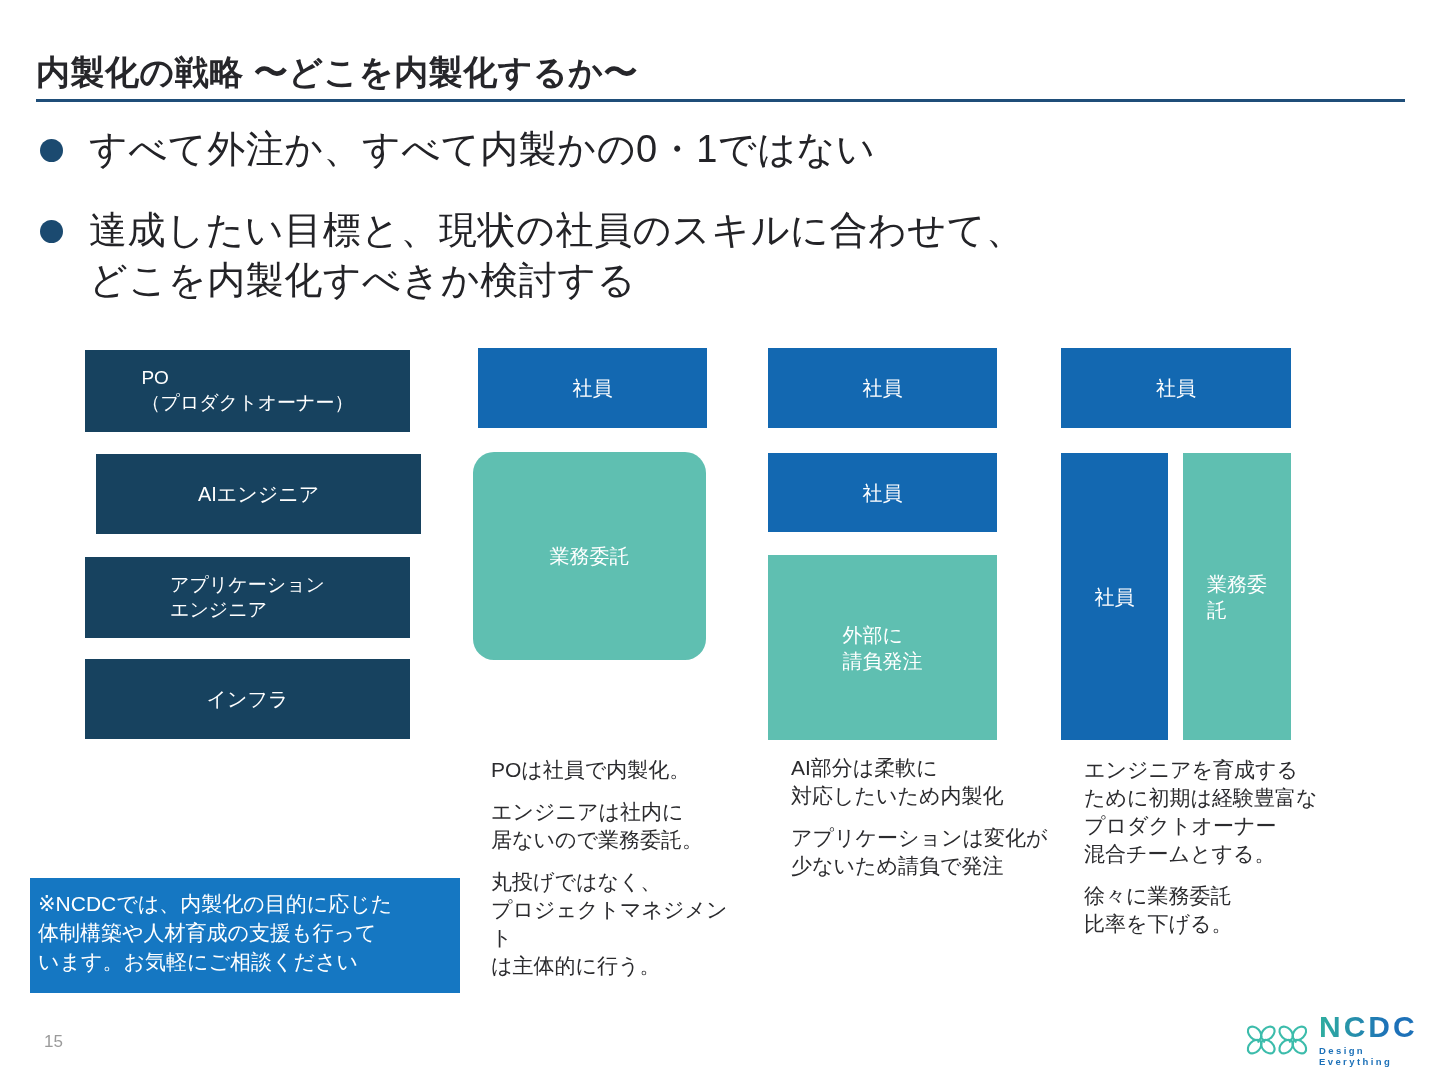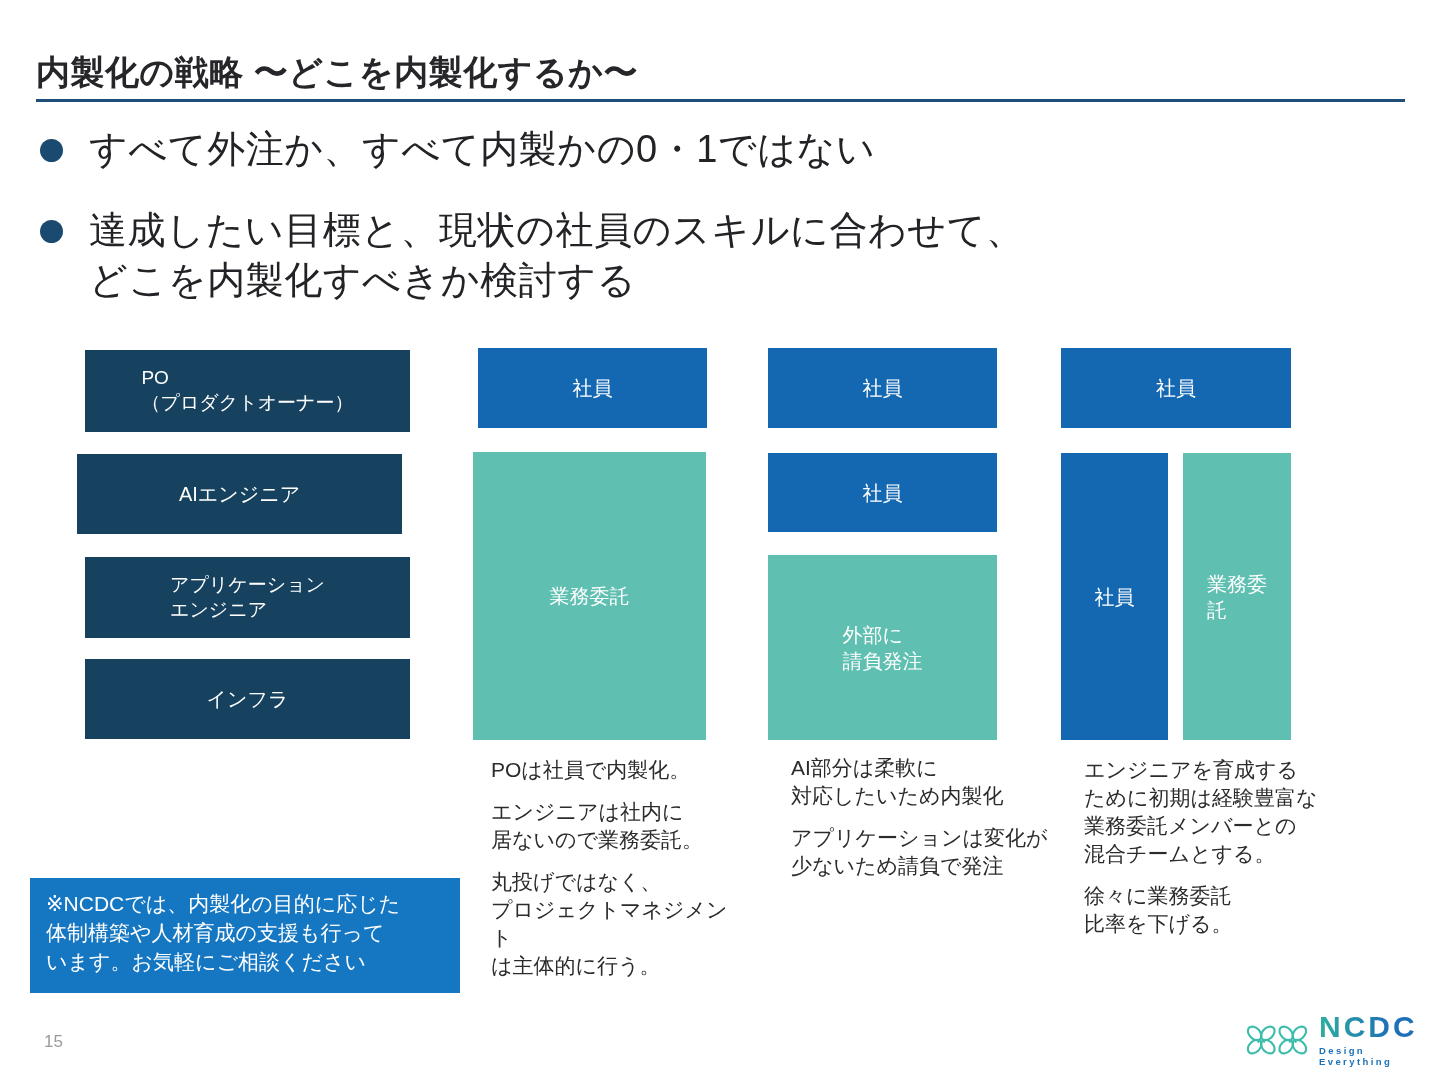--- a/index.html
+++ b/index.html
@@ -35,45 +35,45 @@
   .box {
     position:absolute; display:flex; align-items:center; justify-content:center;
     color:#ffffff; text-align:left; font-size:20px; font-weight:500;
     line-height:1.3; white-space:pre-line;
   }
   .navy { background:#17425f; }
   .blue { background:#1368b1; }
   .teal { background:#5fbfb1; }
   
   .role-po   { left:85px;  top:350px; width:325px; height:82px; font-size:19px; }
-  .role-ai   { left:77px;  top:454px; width:325px; height:80px; }
+  .role-ai   { left:96px;  top:454px; width:325px; height:80px; }
   .role-app  { left:85px;  top:557px; width:325px; height:81px; font-size:19px; }
   .role-infra{ left:85px;  top:659px; width:325px; height:80px; }
   
   .p1-top  { left:478px; top:348px; width:229px; height:80px; }
-  .p1-main { left:473px; top:452px; width:233px; height:288px; }
+  .p1-main { left:473px; top:452px; width:233px; height:208px;border-radius:21px; }
   
   .p2-top    { left:768px; top:348px; width:229px; height:80px; }
   .p2-mid    { left:768px; top:453px; width:229px; height:79px; }
   .p2-bottom { left:768px; top:555px; width:229px; height:185px; }
   
   .p3-top   { left:1061px; top:348px; width:230px; height:80px; }
   .p3-left  { left:1061px; top:453px; width:107px; height:287px; }
   .p3-right { left:1183px; top:453px; width:108px; height:287px; }
   
   .note-col { position:absolute; font-size:21px; color:#2b2b2e; }
   .note-col p { margin:0 4px 14px; line-height:1.33; white-space:pre-line; }
   .notes-1 { left:487px;  top:756px; width:265px; }
   .notes-2 { left:787px;  top:754px; width:280px; }
   .notes-3 { left:1080px; top:756px; width:290px; }
   
   .contact-box {
     position:absolute; left:30px; top:878px; width:430px; height:115px;
     background:#1577c2; color:#ffffff; font-size:21px; font-weight:500;
-    line-height:1.38; white-space:pre-line; padding:12px 16px;
+    line-height:1.38; white-space:pre-line; padding:12px 8px;
   }
   
   .page-number {
     position:absolute; left:44px; top:1032px;
     font-size:17px; color:#9a9a9a;
   }
   .copyright {
     position:absolute; left:95px; top:1028px;
     font-size:19px; color:#8b8b8b; letter-spacing:0.2px;
   }
@@ -141,21 +141,21 @@
 少ないため請負で発注</p>
   </div>
 
   <div class="box blue p3-top">社員</div>
   <div class="box blue p3-left">社員</div>
   <div class="box teal p3-right">業務委
 託</div>
   <div class="note-col notes-3">
     <p>エンジニアを育成する
 ために初期は経験豊富な
-業務委託メンバーとの
+プロダクトオーナー
 混合チームとする。</p>
     <p>徐々に業務委託
 比率を下げる。</p>
   </div>
 
   <div class="contact-box">※NCDCでは、内製化の目的に応じた
 体制構築や人材育成の支援も行って
 います。お気軽にご相談ください</div>
 
   <div class="page-number">15</div>

